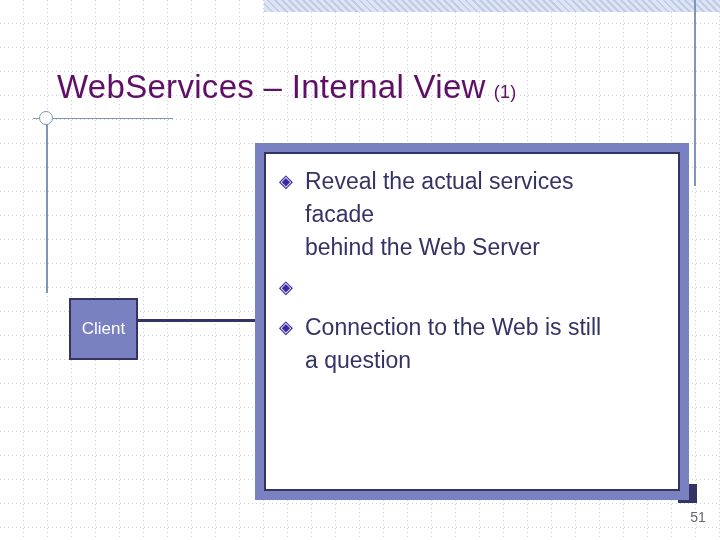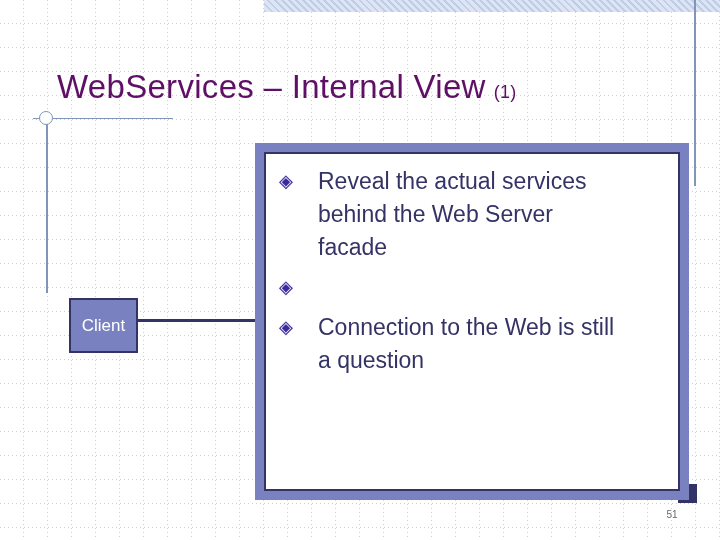--- a/index.html
+++ b/index.html
@@ -50,21 +50,21 @@
   .left-vline{
     position:absolute;left:46px;top:118px;width:2px;height:175px;z-index:1;
     background:var(--steel-blue);
   }
   .accent-circle{
     position:absolute;left:39px;top:111px;width:12px;height:12px;z-index:2;
     border:1.5px solid var(--steel-blue);border-radius:50%;background:#fff;
   }
 
   .client-box{
-    position:absolute;left:69px;top:298px;width:69px;height:55px;z-index:3;
+    position:absolute;left:69px;top:298px;width:69px;height:62px;z-index:3;
     background:var(--periwinkle);border:2px solid var(--dark-navy);
     box-sizing:border-box;
     display:flex;align-items:center;justify-content:center;
     color:#fff;font-size:17px;
   }
   .connector{
     position:absolute;left:138px;top:319px;width:120px;height:3px;z-index:2;
     background:var(--dark-navy);
   }
 
@@ -91,25 +91,25 @@
   }
   .bullet-icon{
     flex:0 0 26px;
     font-size:18px;line-height:33px;
     color:var(--bullet-diamond);
     text-shadow:0 0 1px #9a8fd4;
   }
   .bullet-text{
     font-size:23px;line-height:33px;color:var(--body-text);
   }
-  .bullet-text span{display:block;white-space:nowrap;margin-left:13px;}
+  .bullet-text span{display:block;white-space:nowrap;}
 
   .page-number{
-    position:absolute;left:655px;top:509px;width:34px;z-index:2;
-    font-size:10px;color:var(--page-number);text-align:center;
+    position:absolute;left:681px;top:509px;width:34px;z-index:2;
+    font-size:14px;color:var(--page-number);text-align:center;
   }
 </style>
 </head>
 <body>
 
 <div class="slide">
 
   <svg class="grid-bg" width="720" height="540" aria-hidden="true">
     <defs>
       <pattern id="grid" width="24" height="24" patternUnits="userSpaceOnUse">
@@ -136,22 +136,22 @@
   <div class="shadow-corner"></div>
 
   <div class="content-box">
     <div class="content-inner">
       <ul class="bullet-list">
 
         <li class="bullet-item">
           <span class="bullet-icon">◈</span>
           <span class="bullet-text">
             <span>Reveal the actual services</span>
+            <span>facade</span>
             <span>behind the Web Server</span>
-            <span>facade</span>
           </span>
         </li>
 
         <li class="bullet-item">
           <span class="bullet-icon">◈</span>
         </li>
 
         <li class="bullet-item">
           <span class="bullet-icon">◈</span>
           <span class="bullet-text">

